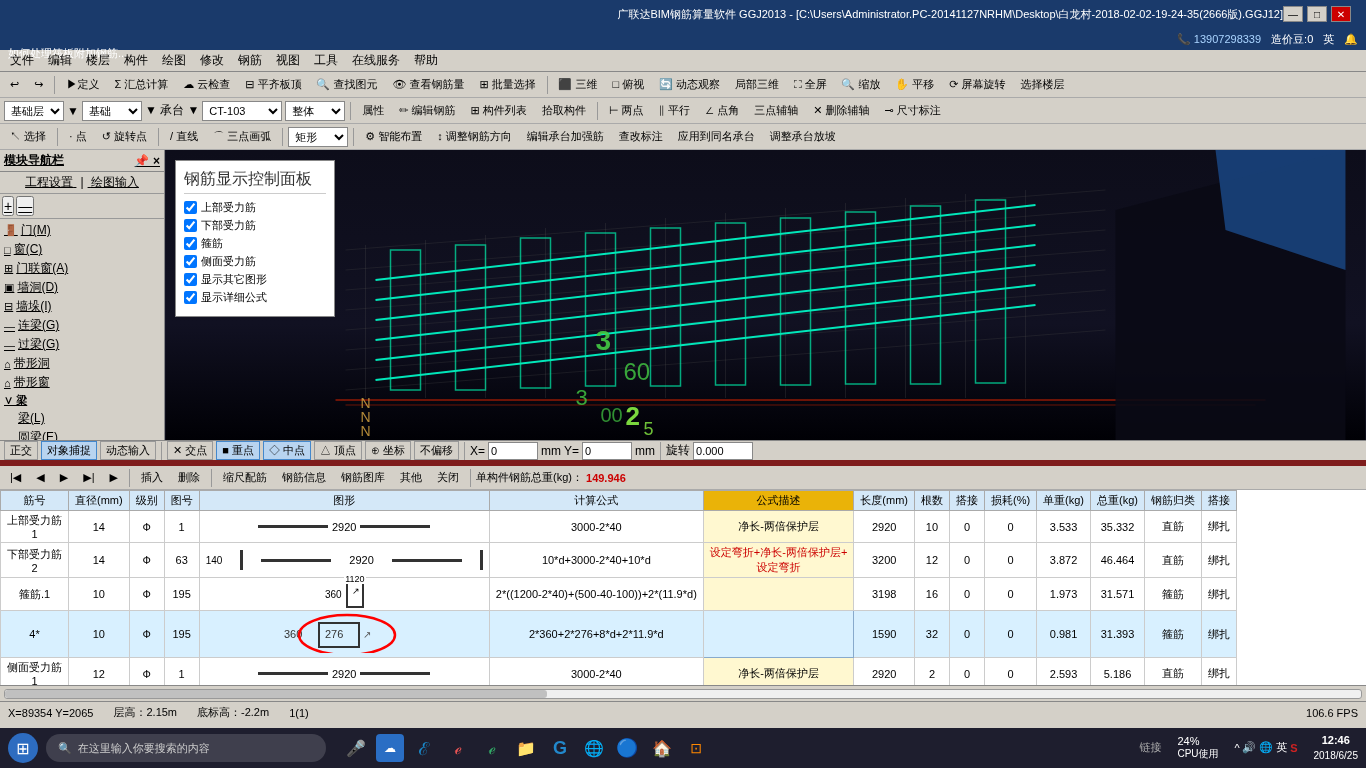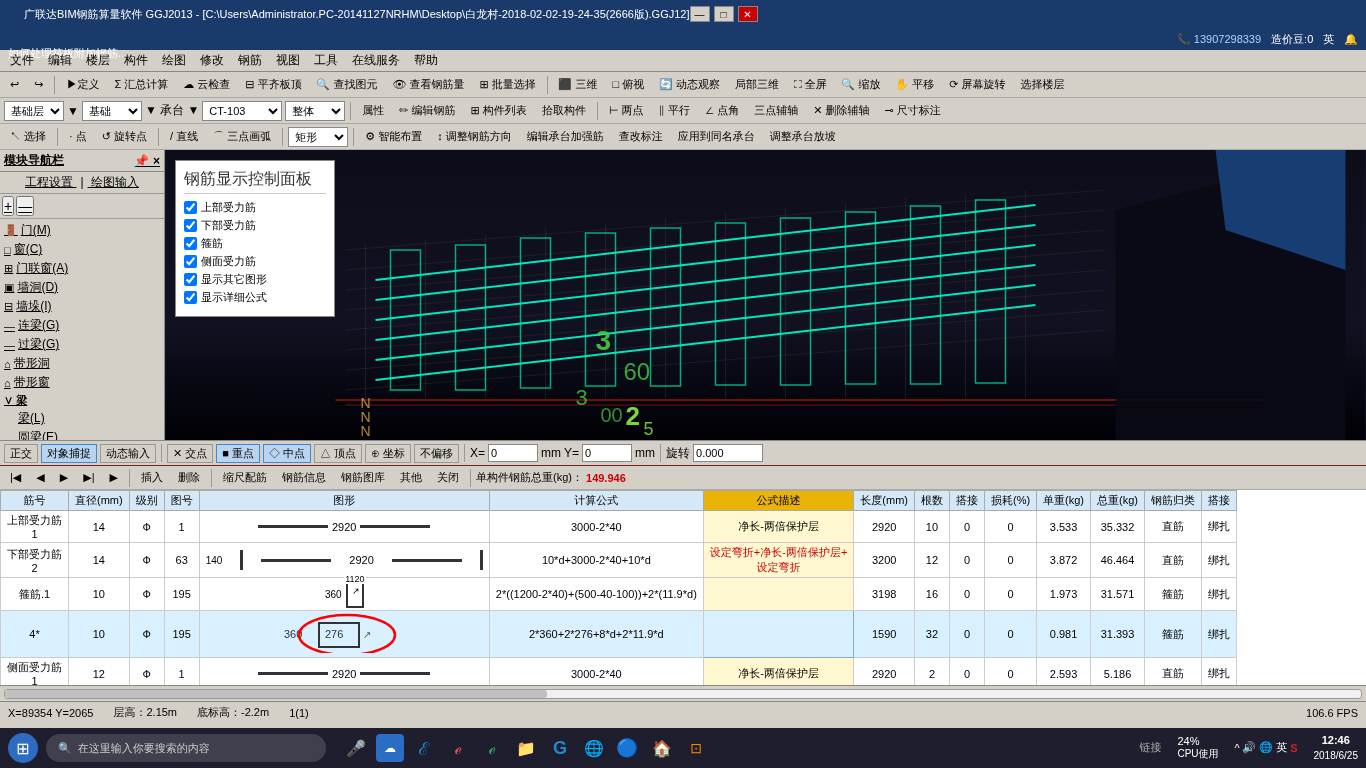--- a/index.html
+++ b/index.html
@@ -1,19 +1,19 @@
 <!DOCTYPE html>
 <html><head>
   <meta charset="utf-8">
   <style>
     * { box-sizing: border-box; margin: 0; padding: 0; }
     body { font-family: 'SimSun', 'Microsoft YaHei', sans-serif; font-size: 12px; background: #d4d0c8; overflow: hidden; width: 1366px; height: 768px; }
 
     
-    #titlebar { background: #1a3a6b; color: white; height: 28px; display: flex; align-items: center; justify-content: flex-start; padding: 0 24px; font-size: 11px; }
+    #titlebar { background: #1a3a6b; color: white; height: 28px; display: flex; align-items: center; justify-content: flex-end; padding: 0 15px; font-size: 11px; }
     #titlebar .controls { display: flex; gap: 4px; }
     #titlebar .ctrl-btn { width: 20px; height: 16px; background: #d4d0c8; border: 1px solid #888; display: flex; align-items: center; justify-content: center; cursor: pointer; font-size: 10px; color: #000; }
 
     
     #infobar { background: #1a3a6b; color: #fff; height: 22px; display: flex; align-items: center; padding: 0 8px; font-size: 11px; justify-content: space-between; }
     #infobar .right-info { display: flex; align-items: center; gap: 10px; }
 
     
     #menubar { background: #d4d0c8; height: 22px; display: flex; align-items: center; padding: 0 4px; border-bottom: 1px solid #888; gap: 2px; }
     #menubar span { padding: 2px 6px; cursor: pointer; font-size: 12px; }
@@ -37,21 +37,21 @@
 
     
     #view3d { flex: 1; background: #1a1a2e; position: relative; overflow: hidden; }
 
     
     #steel-panel { position: absolute; top: 10px; left: 10px; background: white; border: 1px solid #888; padding: 8px; z-index: 10; min-width: 160px; }
     #steel-panel .panel-title { font-size: 16px; color: #333; margin-bottom: 6px; border-bottom: 1px solid #ccc; padding-bottom: 3px; }
     #steel-panel label { display: flex; align-items: center; gap: 4px; font-size: 11px; margin-bottom: 3px; }
 
     
-    #snapbar { background: #d4d0c8; height: 26px; display: flex; align-items: center; padding: 0 4px; border-top: 1px solid #888; border-bottom: 1px solid #7f1d1d; gap: 3px; }
+    #snapbar { background: #d4d0c8; height: 26px; display: flex; align-items: center; padding: 0 4px; border-top: 1px solid #888; border-bottom: 6px solid #7f1d1d; gap: 3px; }
     .snap-btn { padding: 1px 5px; font-size: 11px; background: #d4d0c8; border: 1px solid #999; cursor: pointer; white-space: nowrap; }
     .snap-btn-active { background: #b8d4f0; border-color: #4488cc; }
     .snap-input { width: 50px; height: 18px; border: 1px solid #888; font-size: 11px; padding: 0 2px; }
 
     
     #databar { background: #d4d0c8; height: 24px; display: flex; align-items: center; padding: 0 4px; border-bottom: 1px solid #aaa; gap: 3px; font-size: 11px; }
     .data-btn { padding: 1px 5px; font-size: 11px; background: #d4d0c8; border: 1px solid transparent; cursor: pointer; white-space: nowrap; }
 
     
     #table-area { background: white; overflow: auto; flex: 1; }
@@ -331,21 +331,21 @@
   <button class="snap-btn">⊕ 坐标</button>
   <button class="snap-btn">不偏移</button>
   <span class="sep"></span>
   <span>X=</span>
   <input class="snap-input" type="text" value="0" style="">
   <span>mm Y=</span>
   <input class="snap-input" type="text" value="0" style="">
   <span>mm</span>
   <span class="sep"></span>
   <span>旋转</span>
-  <input class="snap-input" type="text" value="0.000" style="width: 70px;">
+  <input class="snap-input" type="text" value="0.000" style="width: 60px;">
 </div>
 
 <div id="databar">
   <button class="data-btn">|◀</button>
   <button class="data-btn">◀</button>
   <button class="data-btn">▶</button>
   <button class="data-btn">▶|</button>
   <button class="data-btn">▶</button>
   <span class="sep"></span>
   <button class="data-btn">插入</button>

